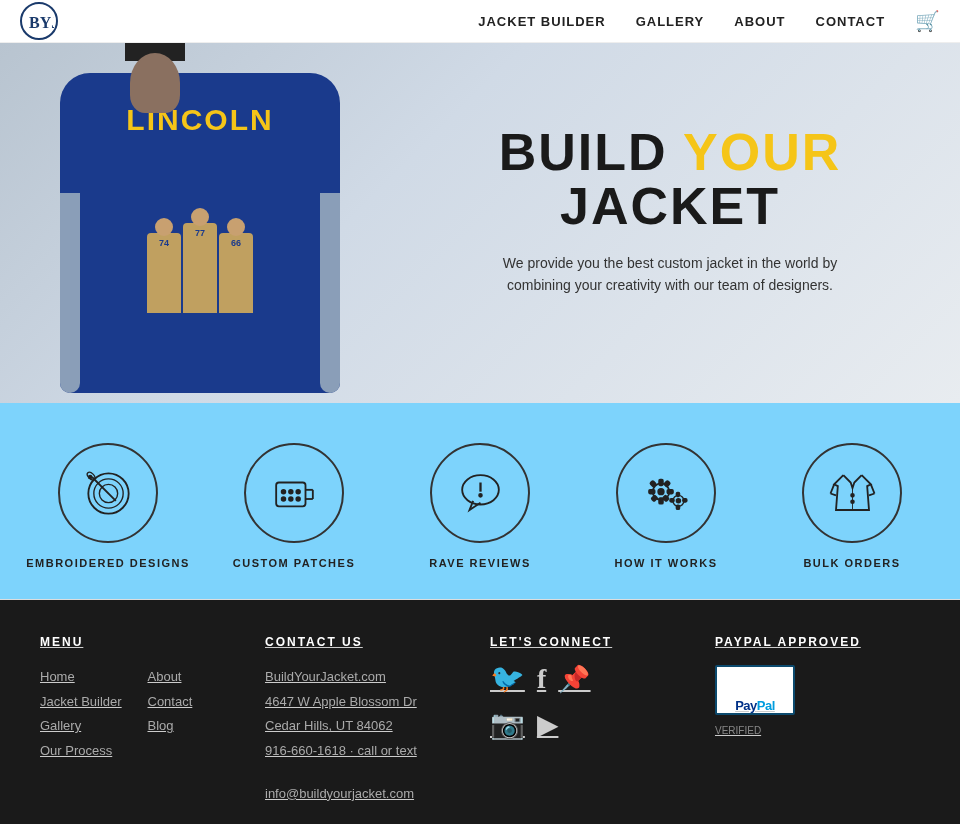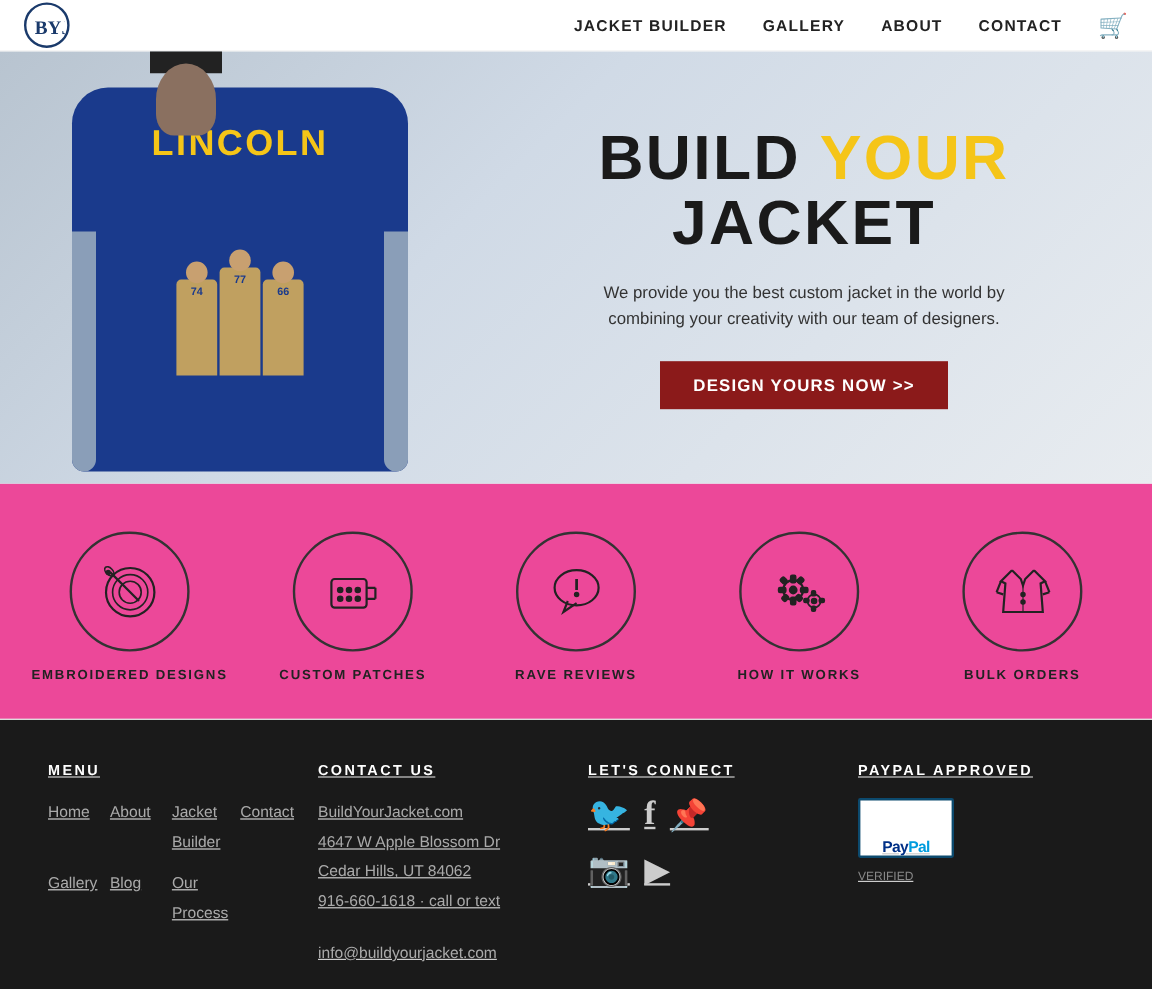--- a/index.html
+++ b/index.html
@@ -227,21 +227,21 @@
       padding: 12px 28px;
       font-size: 14px;
       font-weight: bold;
       letter-spacing: 1px;
       text-transform: uppercase;
       cursor: pointer;
     }
 
     
     .features {
-      background: #ec4899;
+      background: #7dd3fc;
       display: flex;
       justify-content: space-around;
       align-items: flex-start;
       padding: 40px 20px 30px;
       gap: 10px;
     }
     .feature-item {
       display: flex;
       flex-direction: column;
       align-items: center;
@@ -294,22 +294,22 @@
     }
     .footer-col a, .footer-col p {
       display: block;
       color: #aaa;
       text-decoration: none;
       font-size: 13px;
       line-height: 1.9;
     }
     .footer-nav-grid {
       display: grid;
-      grid-template-columns: 1fr 1fr 1fr 1fr;
-      gap: 10px 10px;
+      grid-template-columns: 1fr 1fr;
+      gap: 0 10px;
     }
     .footer-social {
       display: flex;
       flex-wrap: wrap;
       gap: 12px;
       align-items: center;
     }
     .social-icon {
       font-size: 30px;
       color: #ccc;
@@ -387,21 +387,20 @@
         </div>
       </div>
     </div>
   </div>
 
   <div class="hero-text">
     <h1 class="hero-title">
       <span>BUILD </span><span class="your">YOUR</span><span> JACKET</span>
     </h1>
     <p class="hero-subtitle">We provide you the best custom jacket in the world by combining your creativity with our team of designers.</p>
-    <button class="hero-btn">DESIGN YOURS NOW &gt;&gt;</button>
   </div>
 </section>
 
 <section class="features">
 
   <div class="feature-item">
     <div class="feature-icon-circle">
       <svg viewBox="0 0 60 60" fill="none" stroke="#222" stroke-width="2">
 
         <circle cx="30" cy="30" r="22" stroke="#222" stroke-width="2"></circle>

